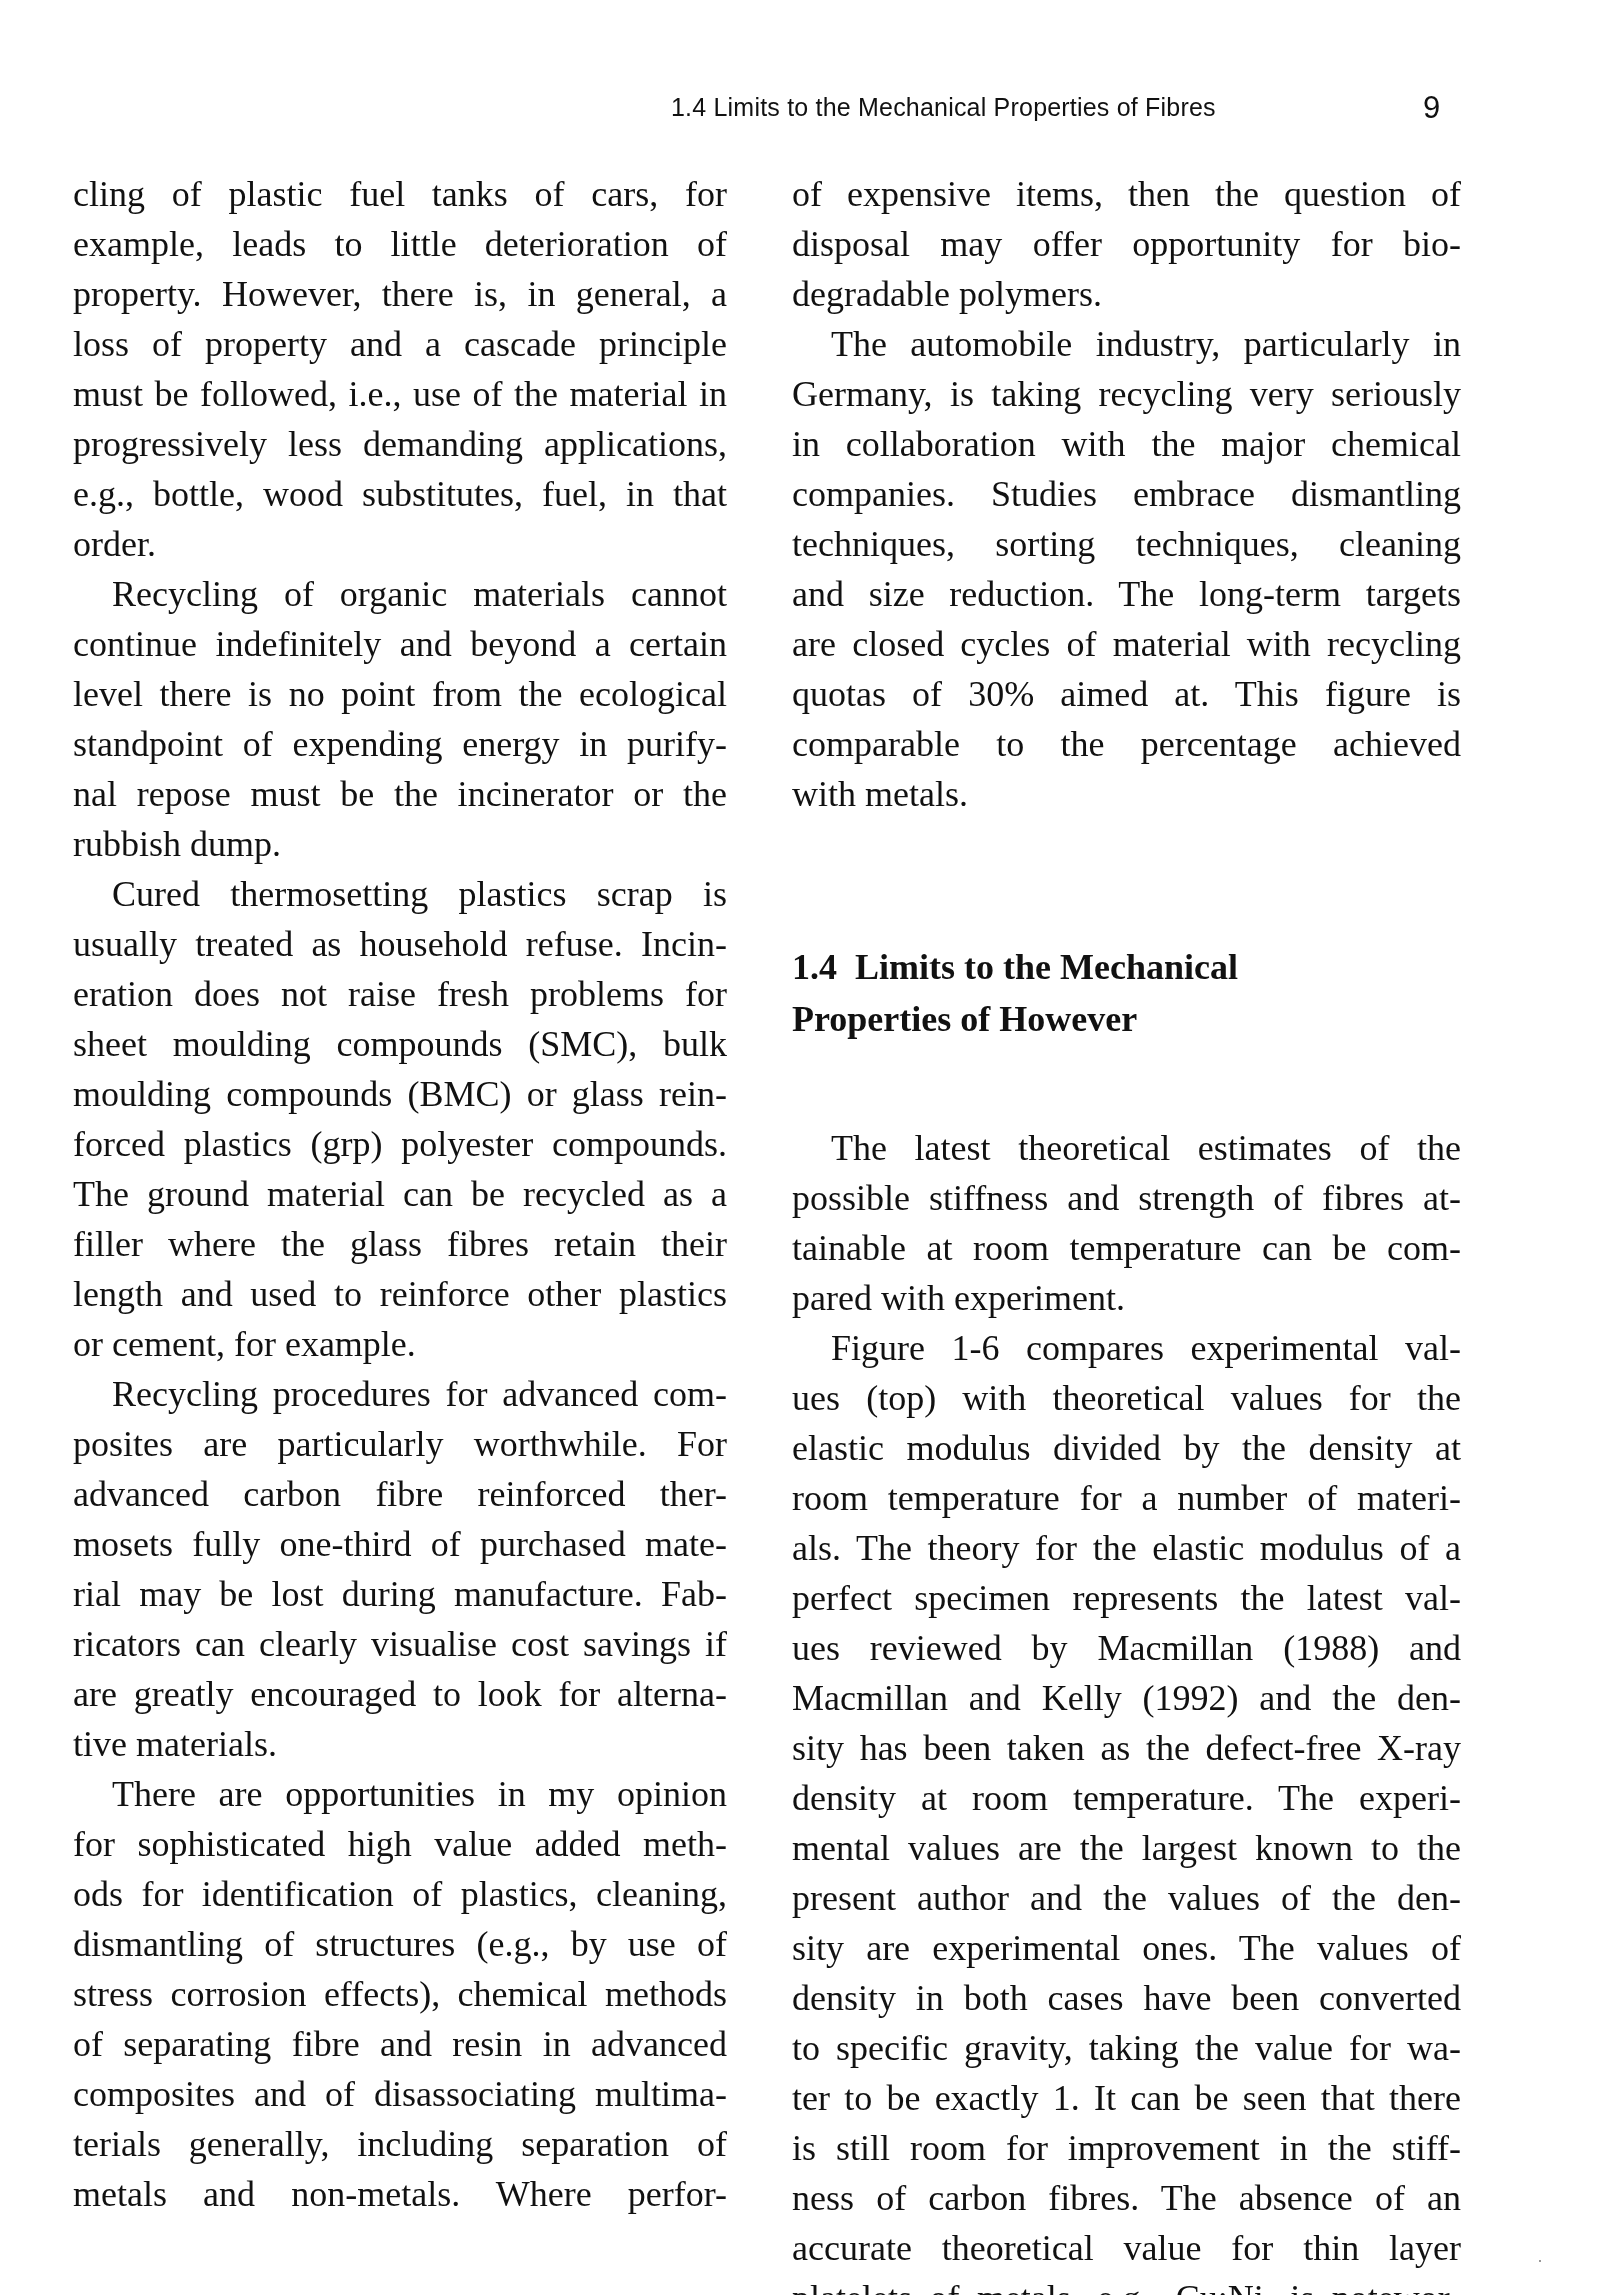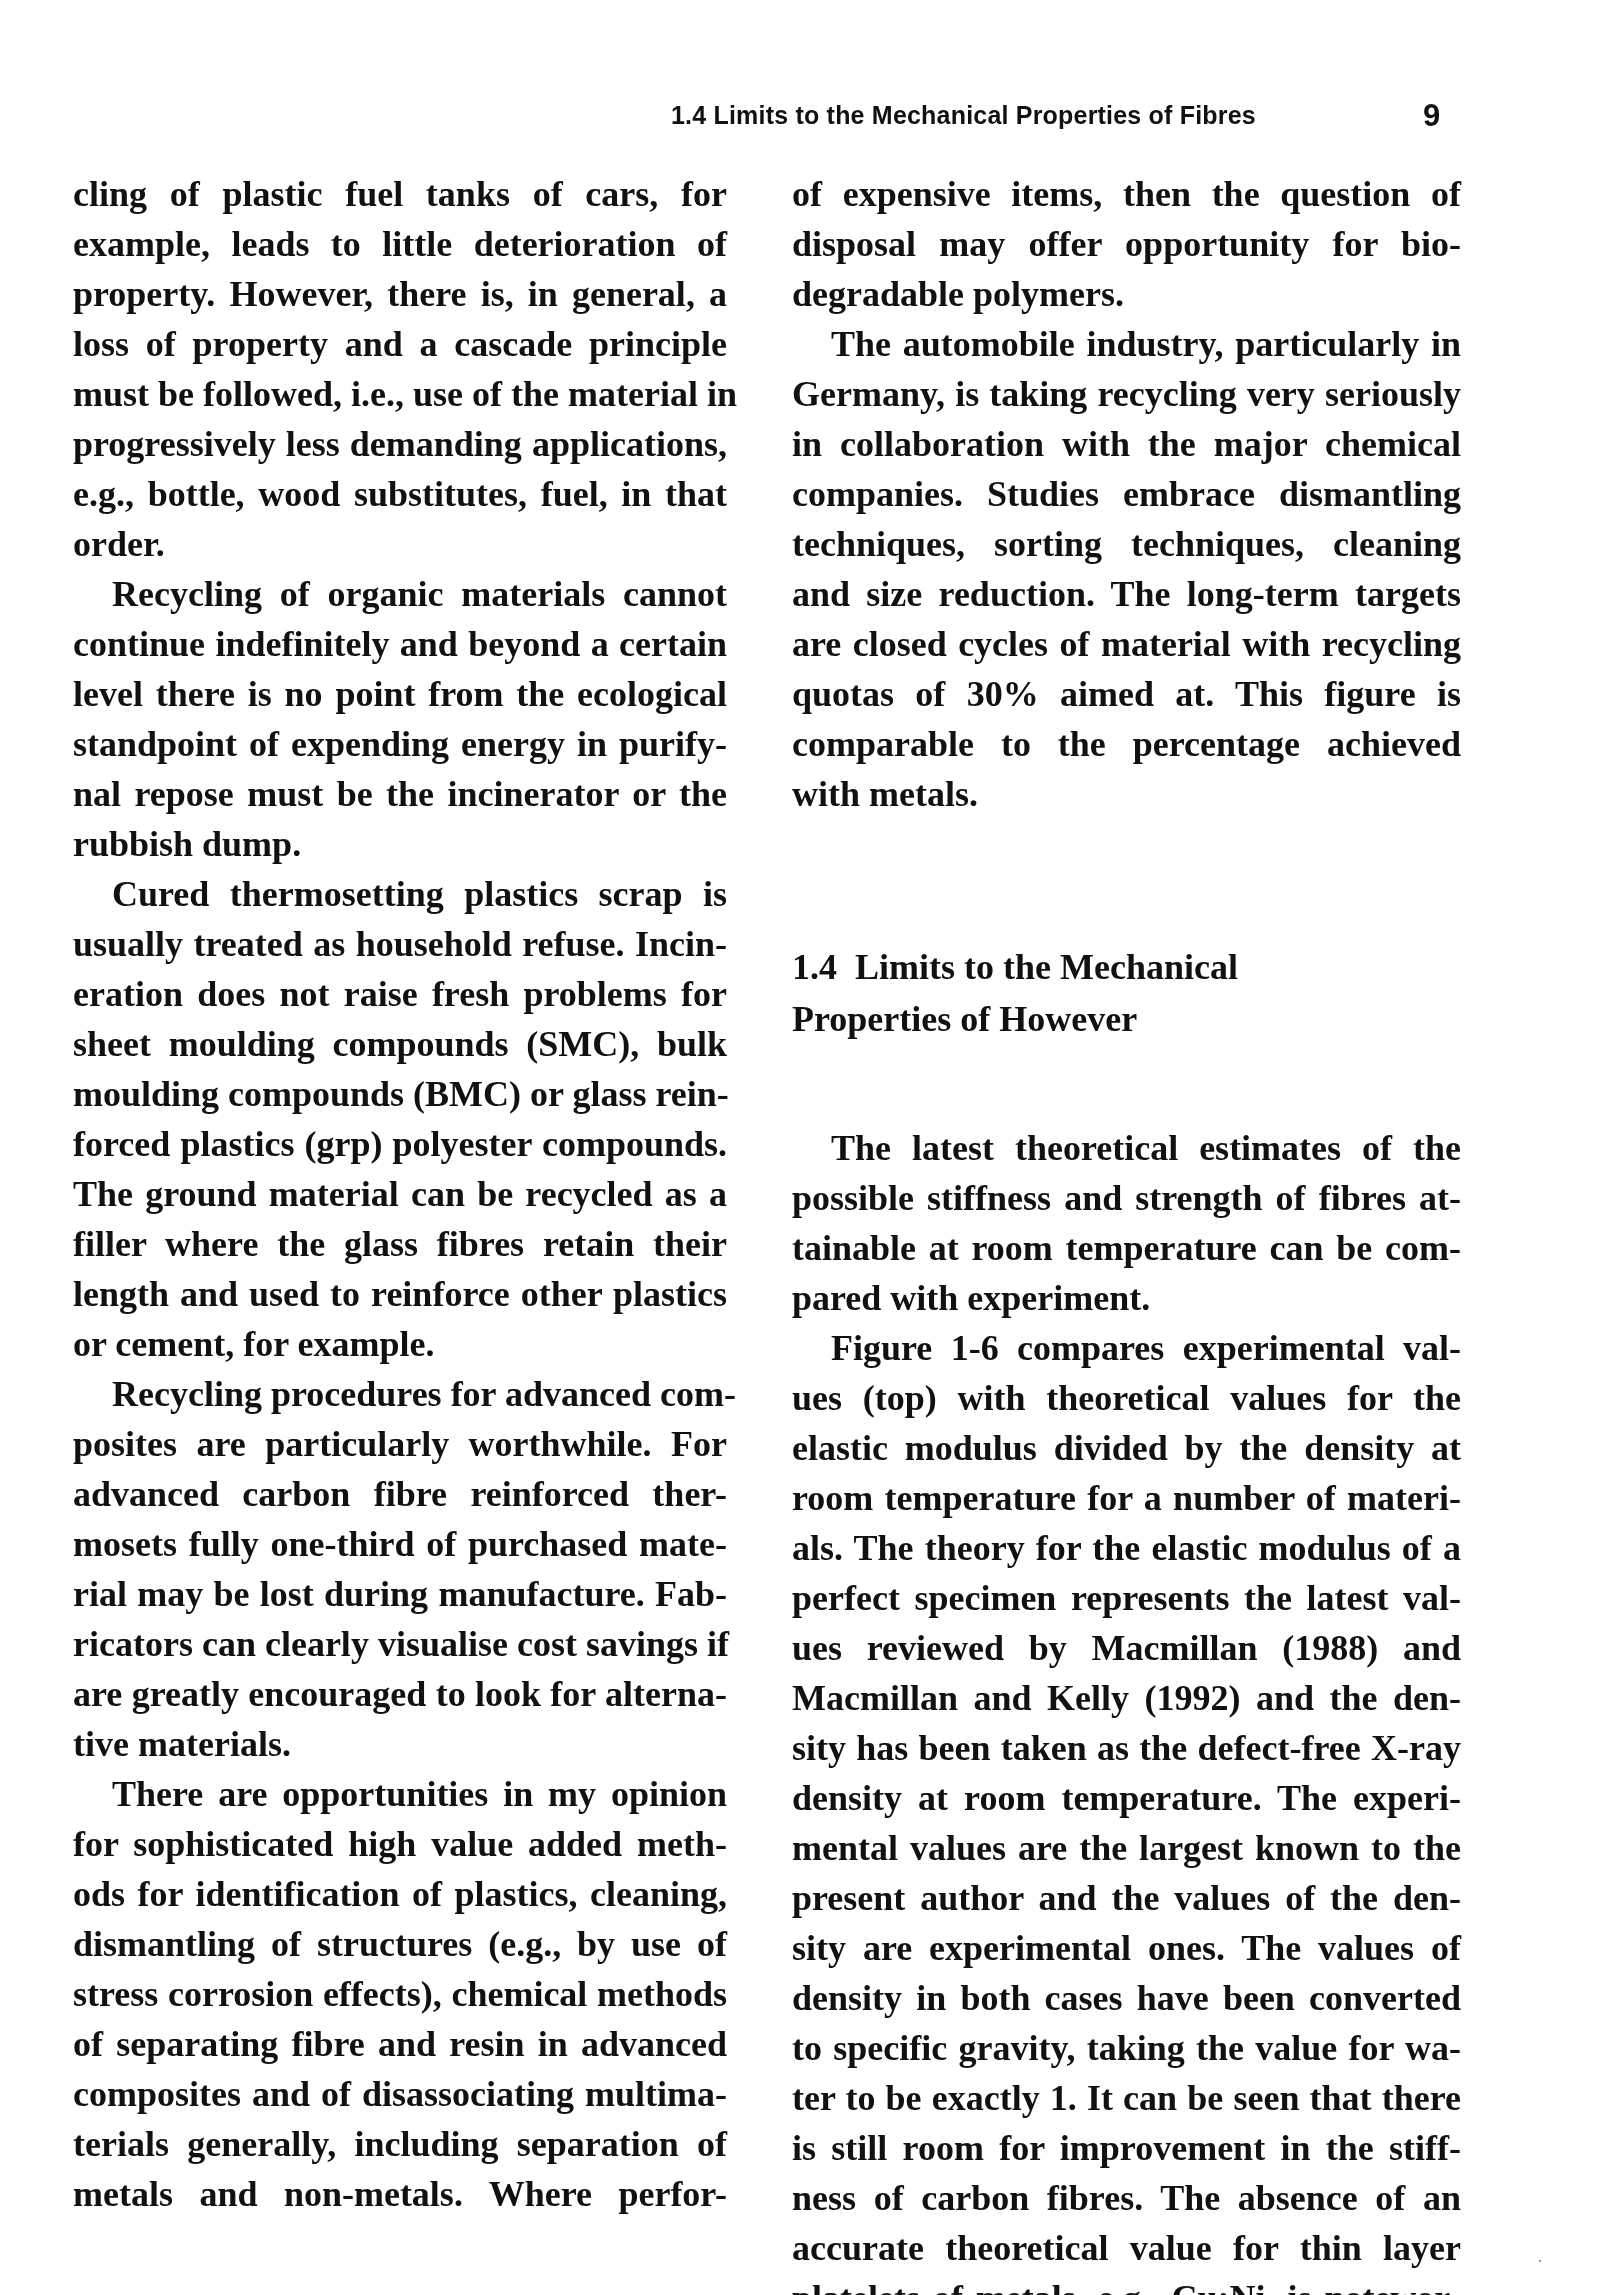--- a/index.html
+++ b/index.html
@@ -9,25 +9,24 @@
   }
   body {
     width: 1602px;
     height: 2295px;
     position: relative;
     overflow: hidden;
     color: #111111;
   }
   .running-header {
     position: absolute;
-    top: 96px;
+    top: 88px;
     left: 0;
     width: 1576px;
     height: 41px;
-    font-weight: bold;
   }
   .running-title {
     position: absolute;
     left: 671px;
     top: 3.3px;
     font-family: "Liberation Sans", sans-serif;
     font-size: 25px;
     line-height: 33px;
     letter-spacing: 0.2px;
     color: #111;
@@ -59,21 +58,20 @@
   .col-right {
     left: 792px;
     width: 669px;
   }
   .column p {
     margin: 0;
     text-indent: 39px;
   }
   .column p.no-indent {
     text-indent: 0;
-    font-weight: bold;
   }
   .line {
     display: block;
     text-align: justify;
     text-align-last: justify;
     white-space: nowrap;
   }
   .line.last {
     text-align-last: left;
   }

